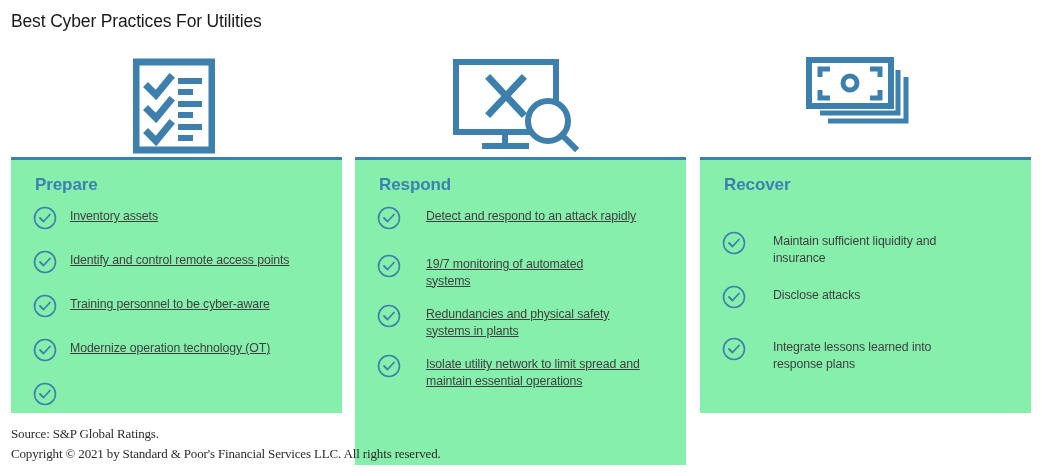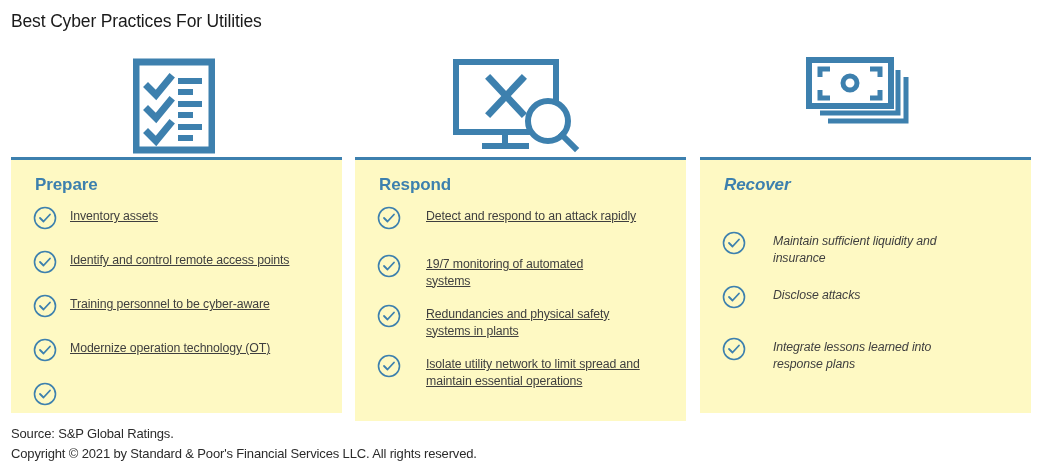--- a/index.html
+++ b/index.html
@@ -39,21 +39,21 @@
     position: absolute;
     top: 0;
     height: 100px;
   }
   .icon-slot svg { display: block; }
 
   
   .panel {
     position: absolute;
     top: 157px;
-    background: #fef9c3;
+    background: #86efac;
     border-top: 3px solid #3d80ae;
     box-sizing: border-box;
   }
   .panel-heading {
     position: absolute;
     left: 24px;
     top: 15px;
     font-size: 17px;
     font-weight: bold;
     color: #3d80ae;
@@ -81,22 +81,22 @@
   .item-text {
     font-size: 12.3px;
     line-height: 16.5px;
     color: #3f3f3f;
     letter-spacing: -0.1px;
     padding-top: 3px;
   }
 
   
   #panel-prepare  { left: 11px;  width: 331px; height: 256px; }
-  #panel-respond  { left: 355px; width: 331px; height: 264px; }
-  #panel-recover  { left: 700px; width: 331px; height: 256px; font-style: italic; }
+  #panel-respond  { left: 355px; width: 331px; height: 308px; }
+  #panel-recover  { left: 700px; width: 331px; height: 256px; }
 
   #panel-prepare .items { padding: 0 14px 0 21px; }
   #panel-prepare .item  { margin-bottom: 10px; }
   #panel-prepare .item-text { margin-left: 12px; text-decoration: underline; }
 
   #panel-respond .items { padding: 0 14px 0 21px; }
   #panel-respond .item  { margin-bottom: 14px; }
   #panel-respond .item-text { margin-left: 24px; text-decoration: underline; }
 
   #panel-recover .items { padding: 0 30px 0 21px; margin-top: 25px; }
@@ -105,20 +105,21 @@
 
   
   .footer {
     position: absolute;
     left: 11px;
     top: 424px;
     font-size: 13px;
     line-height: 20px;
     color: #2b2b2b;
     letter-spacing: -0.15px;
+    font-family: Liberation Serif, serif;
   }
   .footer div { white-space: nowrap; }
 </style>
 </head>
 <body>
 
 <div id="page-title">Best Cyber Practices For Utilities</div>
 
 <div class="icon-band">
 

